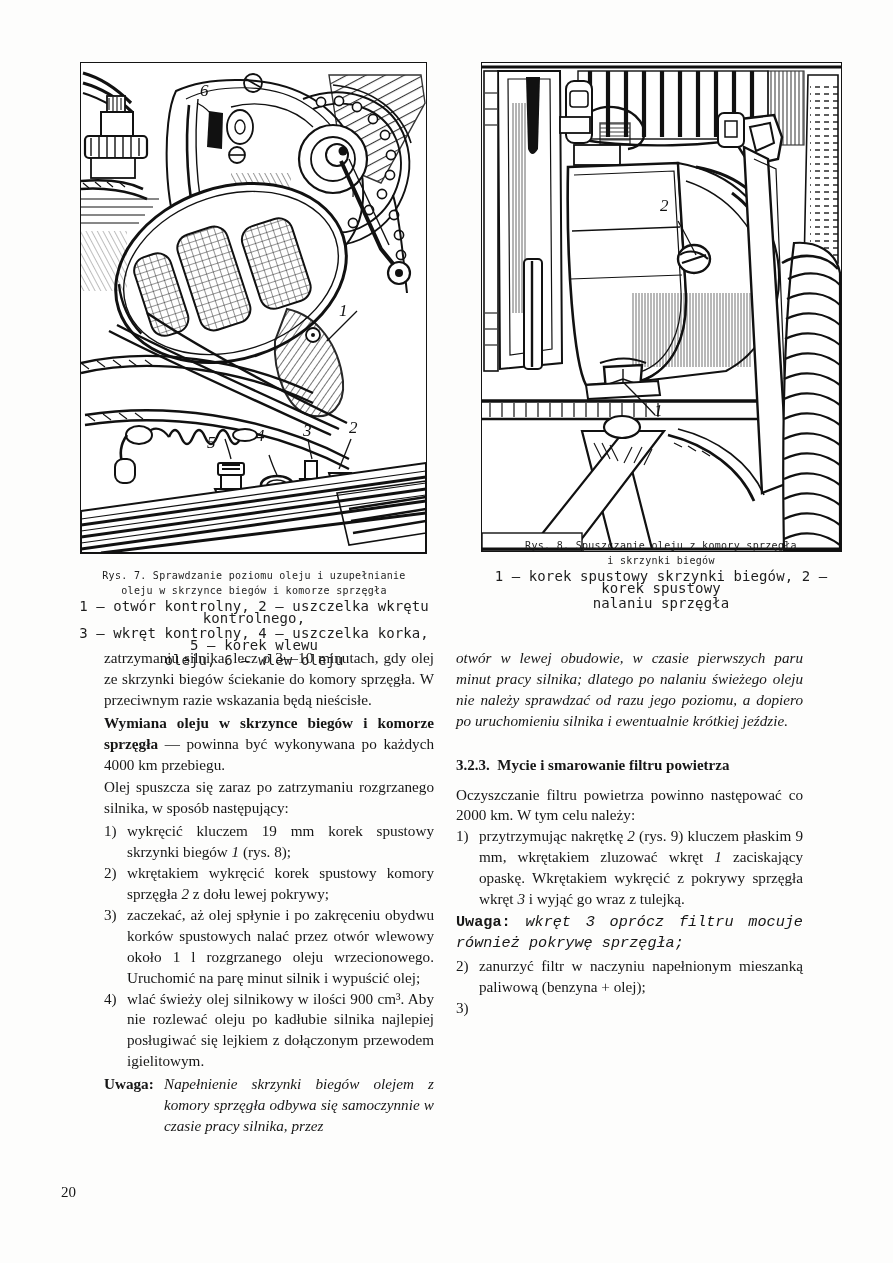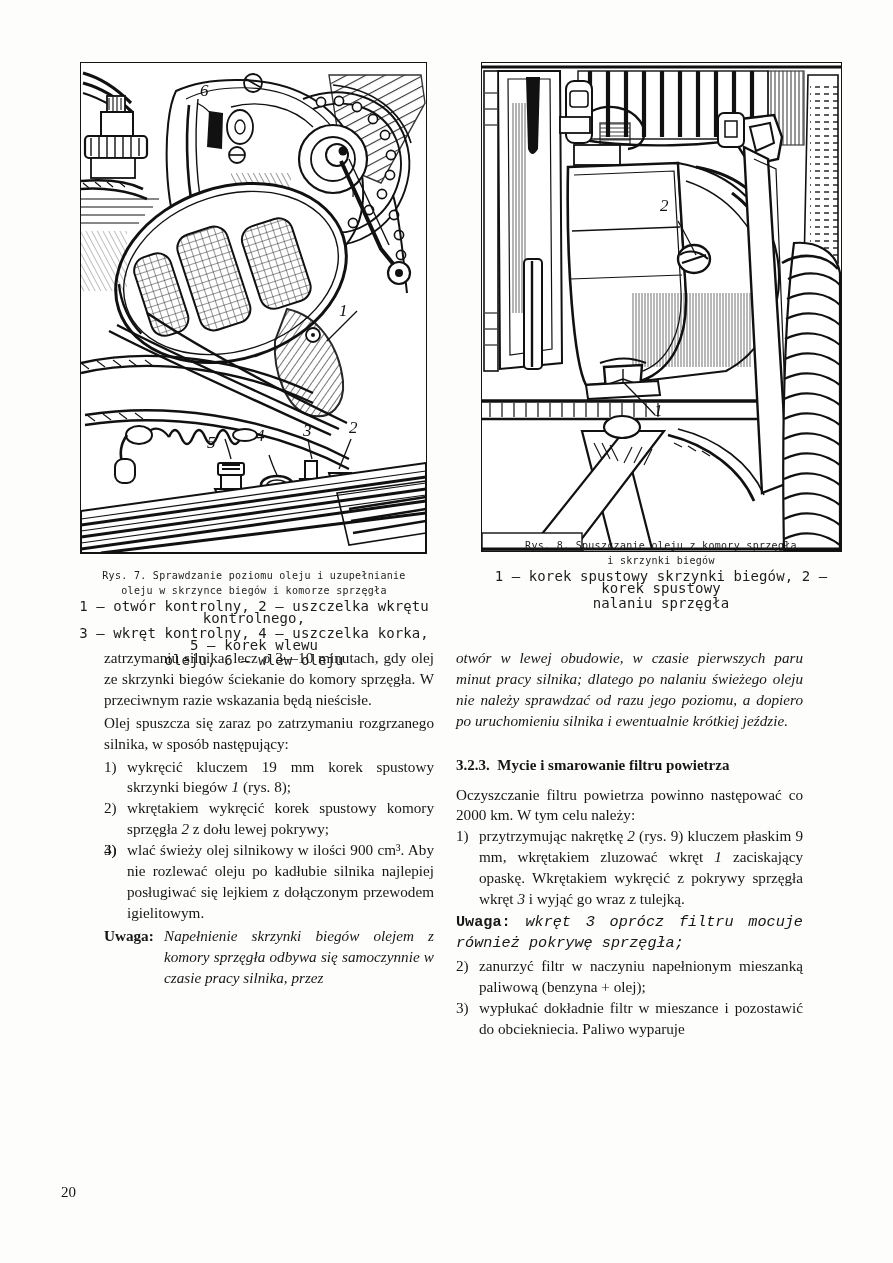--- a/index.html
+++ b/index.html
@@ -509,35 +509,38 @@
     <div class="cap-legend">1 — korek spustowy skrzynki biegów, 2 — korek spustowy</div>
     <div class="cap-legend">nalaniu sprzęgła</div>
   </div>
 
   <div class="col" id="col-left">
 
     <p>
       <span>zatrzymaniu silnika, lecz o 3—10 minutach, gdy olej ze skrzynki biegów ściekanie do komory sprzęgła. W przeciwnym razie wskazania będą nieścisłe.</span>
     </p>
 
+    <p class="p-gap">
+      <span class="bold">Wymiana oleju w skrzynce biegów i komorze sprzęgła</span><span> — powinna być wykonywana po każdych 4000 km przebiegu.</span>
+    </p>
 
     <p class="p-gap">
       <span>Olej spuszcza się zaraz po zatrzymaniu rozgrzanego silnika, w sposób następujący:</span>
     </p>
 
     <p class="li p-gap">
       <span class="marker">1)</span><span>wykręcić kluczem 19 mm korek spustowy skrzynki biegów </span><span class="ital">1</span><span> (rys. 8);</span>
     </p>
 
     <p class="li">
       <span class="marker">2)</span><span>wkrętakiem wykręcić korek spustowy komory sprzęgła </span><span class="ital">2</span><span> z dołu lewej pokrywy;</span>
     </p>
 
     <p class="li">
-      <span class="marker">3)</span>
+      <span class="marker">3)</span><span>zaczekać, aż olej spłynie i po zakręceniu obydwu korków spustowych nalać przez otwór wlewowy około 1 l rozgrzanego oleju wrzecionowego. Uruchomić na parę minut silnik i wypuścić olej;</span>
     </p>
 
     <p class="li">
       <span class="marker">4)</span><span>wlać świeży olej silnikowy w ilości 900 cm³. Aby nie rozlewać oleju po kadłubie silnika najlepiej posługiwać się lejkiem z dołączonym przewodem igielitowym.</span>
     </p>
 
     <p class="note p-gap">
       <span class="note-label">Uwaga:</span><span>Napełnienie skrzynki biegów olejem z komory sprzęgła odbywa się samoczynnie w czasie pracy silnika, przez</span>
     </p>
   </div>
@@ -563,19 +566,19 @@
 
     <p class="note-right p-gap">
       <span class="note-label">Uwaga:</span>&nbsp;<span>wkręt </span><span>3</span><span> oprócz filtru mocuje również pokrywę sprzęgła;</span>
     </p>
 
     <p class="li p-gap">
       <span class="marker">2)</span><span>zanurzyć filtr w naczyniu napełnionym mieszanką paliwową (benzyna + olej);</span>
     </p>
 
     <p class="li">
-      <span class="marker">3)</span><span>wypłukać dokładnie filtr w mieszance i pozostawić do obciekniecia. Paliwo wyparuje</span>
+      <span class="marker">3)</span>
     </p>
   </div>
 
   <div id="folio">20</div>
 
 </div>
 
 </body></html>

